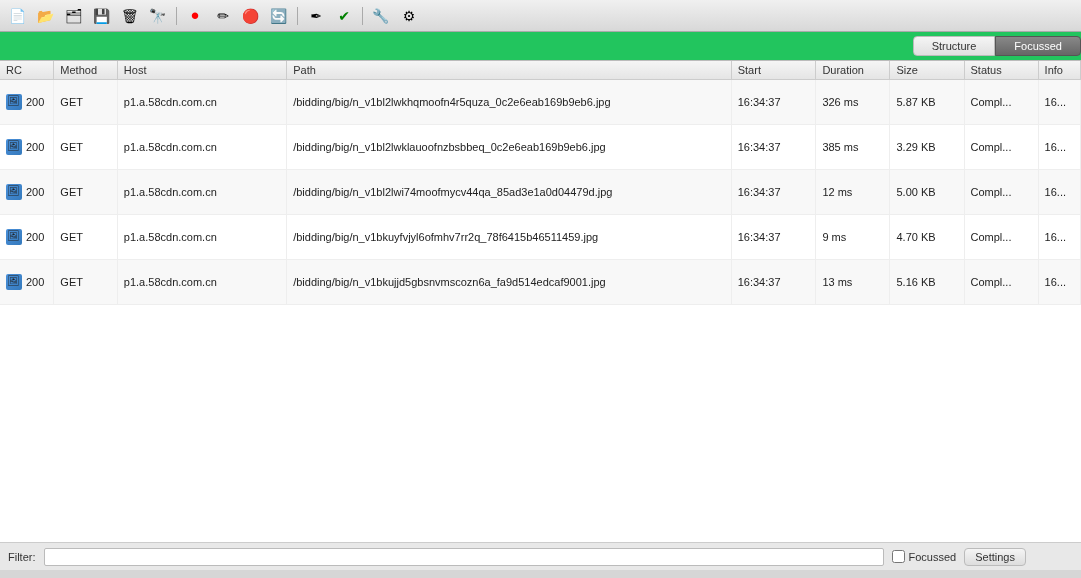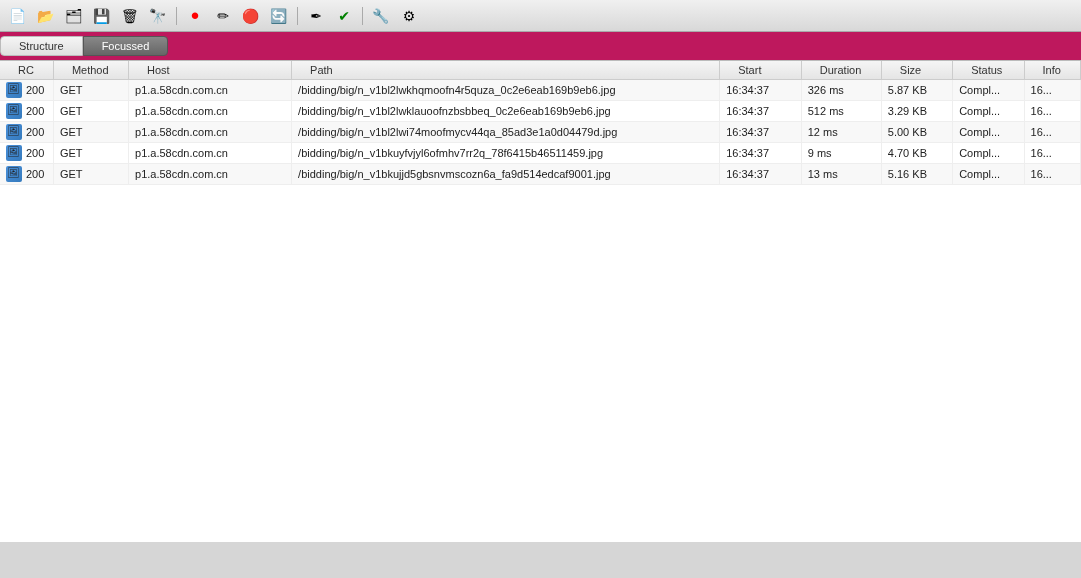--- a/index.html
+++ b/index.html
@@ -35,23 +35,23 @@
     .toolbar-sep {
       width: 1px;
       height: 18px;
       background: #aaa;
       margin: 0 2px;
     }
 
     
     .tab-bar {
       display: flex;
-      justify-content: flex-start;
-      align-items: center;
-      background: #be185d;
+      justify-content: flex-end;
+      align-items: center;
+      background: #22c55e;
       border-bottom: 1px solid #bbb;
       padding: 4px 0;
       gap: 0;
     }
     .tab {
       padding: 3px 18px;
       font-size: 11px;
       cursor: pointer;
       border: 1px solid #bbb;
       background: linear-gradient(to bottom, #f5f5f5, #e0e0e0);
@@ -79,35 +79,35 @@
       width: 100%;
       border-collapse: collapse;
       font-size: 11px;
     }
     thead tr {
       background: linear-gradient(to bottom, #f5f5f5, #e5e5e5);
       border-bottom: 1px solid #ccc;
     }
     thead th {
       text-align: left;
-      padding: 3px 18px;
+      padding: 3px 6px;
       border-right: 1px solid #ccc;
       font-weight: normal;
       color: #333;
       white-space: nowrap;
       cursor: pointer;
       user-select: none;
     }
     tbody tr {
       border-bottom: 1px solid #eee;
     }
     tbody tr:nth-child(odd) { background: #f8f8f8; }
     tbody tr:nth-child(even) { background: #ffffff; }
     tbody td {
-      padding: 2px 6px;
+      padding: 14px 6px;
       border-right: 1px solid #eee;
       white-space: nowrap;
       overflow: hidden;
       max-width: 300px;
       text-overflow: ellipsis;
       color: #222;
     }
 
     .icon-cell {
       display: flex;
@@ -259,21 +259,21 @@
             <td>
               <div class="icon-cell">
                 <span class="img-icon"></span>
                 <span>200</span>
               </div>
             </td>
             <td>GET</td>
             <td>p1.a.58cdn.com.cn</td>
             <td>/bidding/big/n_v1bl2lwklauoofnzbsbbeq_0c2e6eab169b9eb6.jpg</td>
             <td>16:34:37</td>
-            <td>512 ms</td>
+            <td>385 ms</td>
             <td>3.29 KB</td>
             <td>Compl...</td>
             <td>16...</td>
           </tr>
           <tr>
             <td>
               <div class="icon-cell">
                 <span class="img-icon"></span>
                 <span>200</span>
               </div>
@@ -316,15 +316,24 @@
             <td>16:34:37</td>
             <td>13 ms</td>
             <td>5.16 KB</td>
             <td>Compl...</td>
             <td>16...</td>
           </tr>
         </tbody>
     </table>
   </div>
 
+  <div class="filter-bar">
+    <span class="filter-label">Filter:</span>
+    <input class="filter-input" type="text" value="" placeholder="" style="">
+    <div class="focussed-container">
+      <input type="checkbox" class="focussed-checkbox" style="">
+      <span class="focussed-label">Focussed</span>
+    </div>
+    <button class="settings-btn">Settings</button>
+  </div>
 
   <div class="main-area" style="flex:1; min-height: 0;"></div>
 </div>
 
 </body></html>

